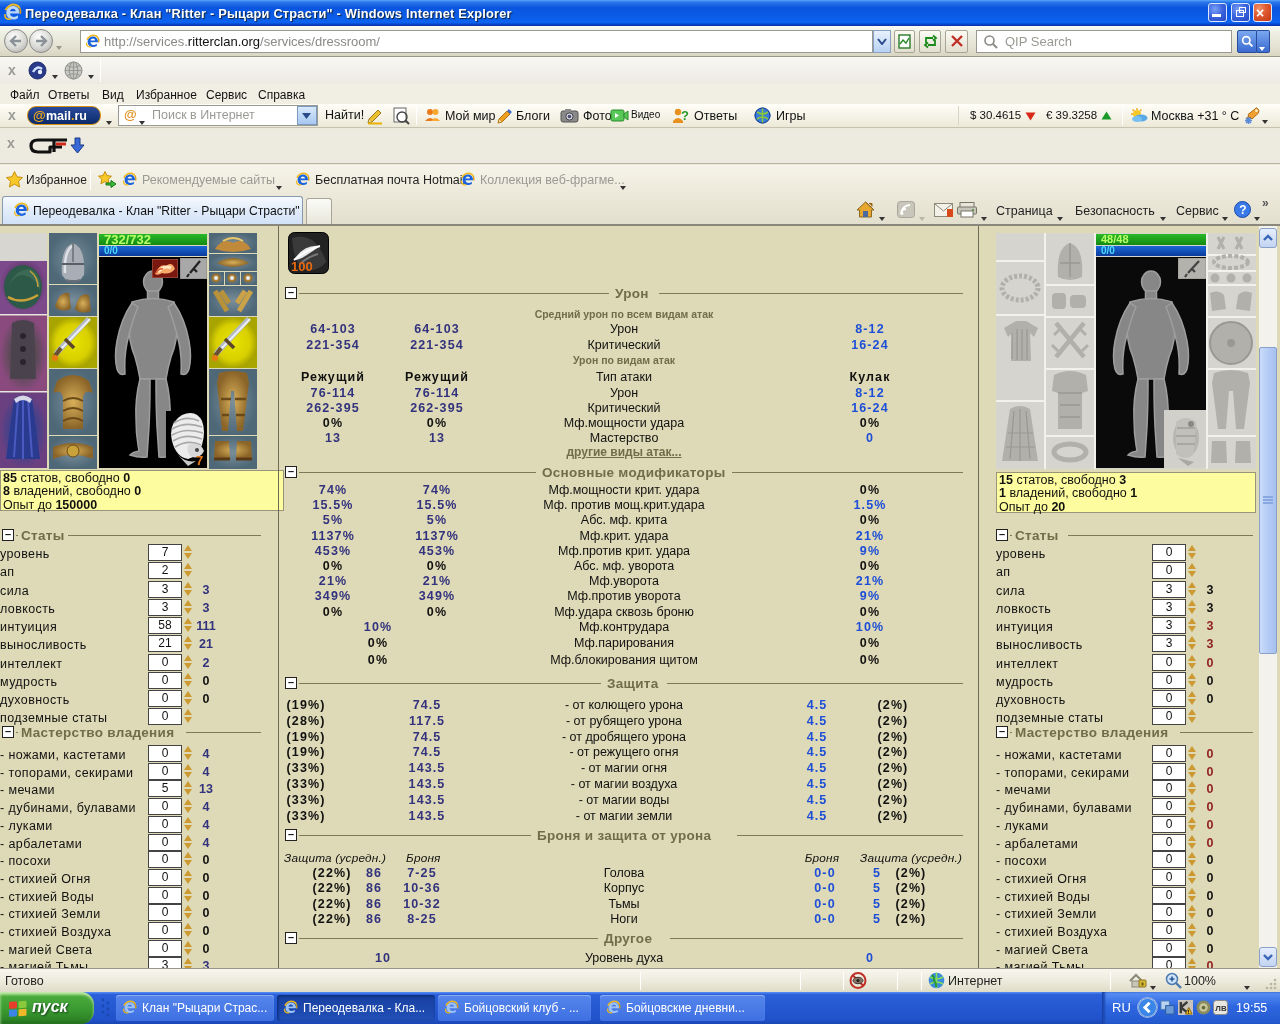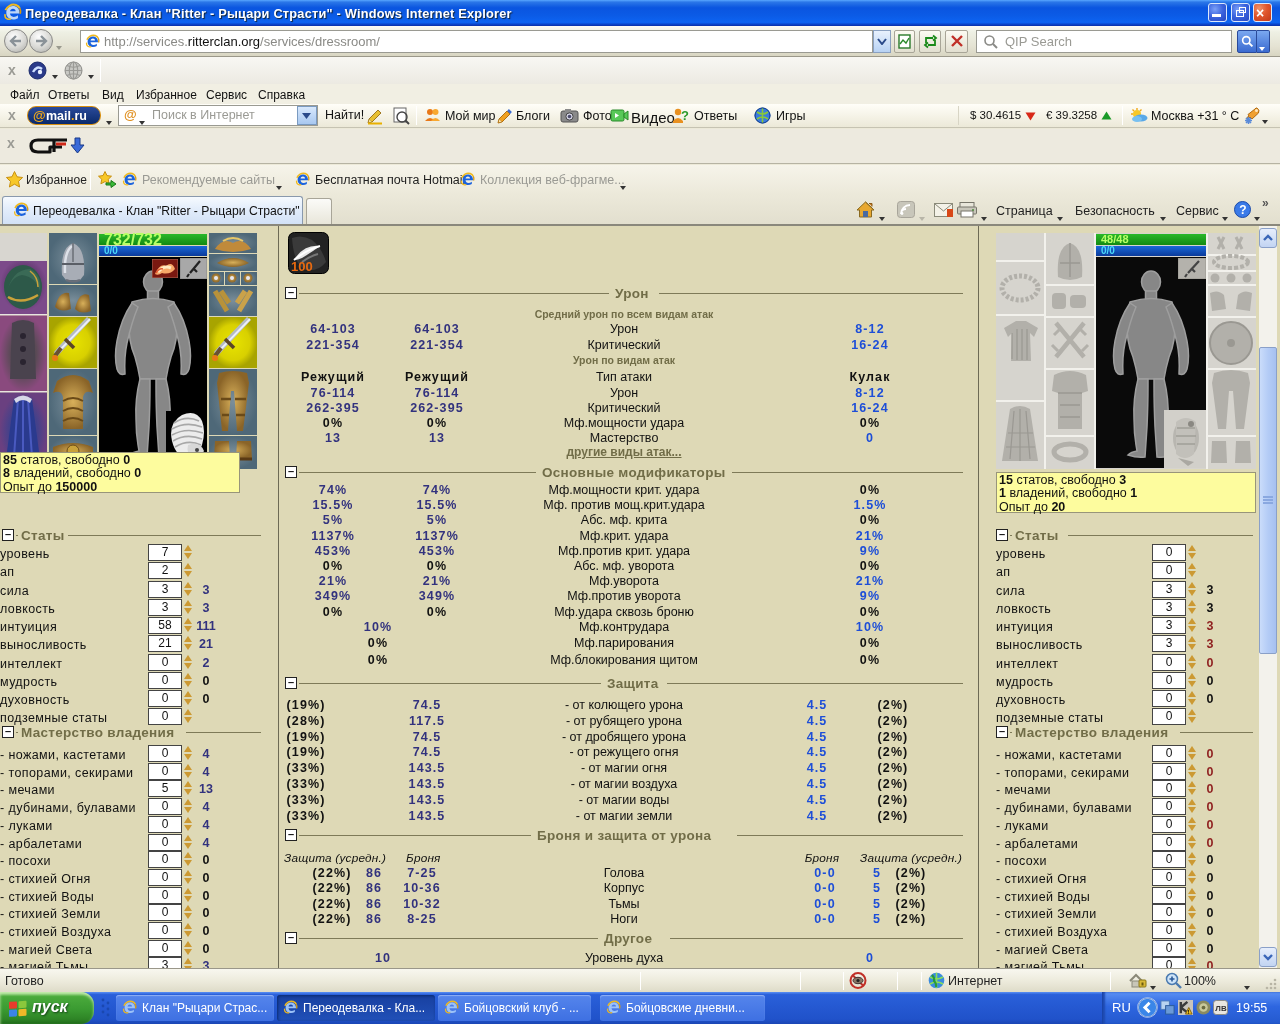--- a/index.html
+++ b/index.html
@@ -184,21 +184,21 @@
 </div>
 <svg class="abs" style="left:424px;top:107px" width="17" height="17" viewBox="0 0 17 17">
     <circle cx="6" cy="5" r="3" fill="#e87818"></circle>
     <circle cx="11.5" cy="5" r="3" fill="#f8a830"></circle>
     <path d="M1 14 Q6 8 11 14 Z" fill="#e87818"></path>
     <path d="M7 14 Q11.5 8 16 14 Z" fill="#f8a830"></path>
   </svg>
 <span class="abs" style="left:445px;top:109px;font-size:12.5px;color:#111">Мой мир</span>
 <span class="abs" style="left:516px;top:109px;font-size:12.5px;color:#111">Блоги</span>
 <span class="abs" style="left:583px;top:109px;font-size:12.5px;color:#111">Фото</span>
-<span class="abs" style="left:631px;top:109px;font-size:15px;color:#111">Видео</span>
+<span class="abs" style="left:631px;top:109px;font-size:10px;color:#111">Видео</span>
 <span class="abs" style="left:694px;top:109px;font-size:12.5px;color:#111">Ответы</span>
 <span class="abs" style="left:776px;top:109px;font-size:12.5px;color:#111">Игры</span>
 <svg class="abs" style="left:497px;top:108px" width="17" height="16" viewBox="0 0 17 16">
     <path d="M2 11 L10 3 L13 6 L5 14 Z" fill="#f0a020" stroke="#b07010"></path>
     <path d="M2 11 L1 15 L5 14" fill="#ffe8b0" stroke="#b07010"></path>
     <path d="M11 2 L14 5" stroke="#3a6ad0" stroke-width="2.5"></path>
   </svg>
 <svg class="abs" style="left:560px;top:108px" width="19" height="15" viewBox="0 0 19 15">
     <rect x="1" y="3" width="17" height="11" rx="2" fill="#8a8a8a" stroke="#555"></rect>
     <rect x="5" y="1" width="6" height="3" fill="#8a8a8a"></rect>
@@ -405,21 +405,21 @@
 <path d="M16 106 L25 115" stroke="#5a4628" stroke-width="3.5"></path>
 <path d="M12 115 L6 123" stroke="#6a5230" stroke-width="4"></path>
 <circle cx="6" cy="125" r="3" fill="#e87a14"></circle>
 <rect x="0" y="136" width="48" height="66" fill="url(#lc2)"></rect>
 <path d="M8 148 Q24 136 40 148 L44 160 Q36 156 34 164 L34 196 L14 196 L14 164 Q12 156 4 160 Z" fill="url(#gold)"></path>
 <path d="M14 168 Q24 162 34 168 M14 178 Q24 172 34 178 M14 188 Q24 182 34 188" stroke="#6a4a18" stroke-width="2" fill="none"></path>
 <rect x="0" y="203" width="48" height="33" fill="url(#lc2)"></rect>
 <path d="M4 214 Q24 206 44 214 L44 226 Q24 218 4 226 Z" fill="url(#gold)"></path>
 <circle cx="24" cy="218" r="6" fill="#caa23a" stroke="#6a4a18"></circle>
 </svg>
-<div class="abs" style="left:99px;top:234px;width:108px;height:11px;background:linear-gradient(180deg,#2ab82a,#128a12);color:#b8ff66;font-size:16px;font-weight:bold;line-height:11px;padding-left:5px">732/732</div>
+<div class="abs" style="left:99px;top:234px;width:108px;height:11px;background:linear-gradient(180deg,#2ab82a,#128a12);color:#b8ff66;font-size:13px;font-weight:bold;line-height:11px;padding-left:5px">732/732</div>
 <div class="abs" style="left:99px;top:246px;width:108px;height:10px;background:linear-gradient(180deg,#1a68d8,#0a3a9a);color:#4ad8f8;font-size:10px;font-weight:bold;line-height:10px;padding-left:5px">0/0</div>
 <div class="abs" style="left:99px;top:257px;width:108px;height:211px;background:#000"></div>
 <svg class="abs" style="left:99px;top:257px" width="108" height="211" viewBox="0 0 108 211">
     <g fill="#878787" stroke="#9e9e9e" stroke-width="1.5">
 <ellipse cx="54" cy="25" rx="9.5" ry="11"></ellipse>
 <rect x="48.5" y="34" width="11" height="9"></rect>
 <path d="M33 45 Q54 38 75 45 L78 62 Q79 84 72 100 Q69 110 67 122 L41 122 Q39 110 36 100 Q29 84 30 62 Z"></path>
 <path d="M33 46 Q22 62 18 84 Q15 100 18 112 Q20 119 26 117 Q25 100 28 86 Q33 64 39 50 Z"></path>
 <path d="M75 46 Q86 62 90 84 Q93 100 90 112 Q88 119 82 117 Q83 100 80 86 Q75 64 69 50 Z"></path>
 <path d="M41 122 Q36 142 37 162 Q37 176 39 188 L40 194 Q34 195 31 198 Q40 201 48 200 L50 170 Q51 148 51 130 L51 122 Z"></path>
@@ -469,21 +469,21 @@
 <path d="M16 106 L25 115" stroke="#5a4628" stroke-width="3.5"></path>
 <path d="M12 115 L6 123" stroke="#6a5230" stroke-width="4"></path>
 <circle cx="6" cy="125" r="3" fill="#e87a14"></circle>
 <rect x="0" y="136" width="48" height="66" fill="url(#lc2)"></rect>
 <path d="M10 140 Q24 136 38 140 L40 150 L34 198 L28 198 L25 158 L22 158 L19 198 L13 198 L8 150 Z" fill="url(#gold)"></path>
 <path d="M12 166 L22 166 M26 166 L37 166 M13 182 L20 182 M27 182 L36 182" stroke="#6a4a18" stroke-width="2.5"></path>
 <rect x="0" y="203" width="48" height="33" fill="url(#lc2)"></rect>
 <path d="M6 208 L20 208 L21 226 L5 226 Z M28 208 L42 208 L43 226 L27 226 Z" fill="url(#gold)"></path>
 <path d="M5 226 L21 226 M27 226 L43 226" stroke="#5a3a14" stroke-width="3"></path>
 </svg>
-<div class="ybox" style="left:0px;top:452px;width:240px;height:41px"><b>85</b> статов, свободно <b>0</b><br><b>8</b> владений, свободно <b>0</b><br>Опыт до <b>150000</b></div>
+<div class="ybox" style="left:0px;top:470px;width:284px;height:41px"><b>85</b> статов, свободно <b>0</b><br><b>8</b> владений, свободно <b>0</b><br>Опыт до <b>150000</b></div>
 <div class="sech" style="left:0;top:529px;width:1280px">
     <span class="cb" style="left:2px">–</span>
     <span class="ln" style="left:16px;width:2px"></span>
     <span class="tt" style="left:21px">Статы</span>
     <span class="ln" style="left:68px;width:193px"></span>
   </div>
 <div class="srow" style="left:0;top:546px;width:278px">
     <span class="lb" style="left:0px">уровень</span>
     <span class="inp" style="left:148px">7</span>
     <span class="spin" style="left:184px;top:-2px">

